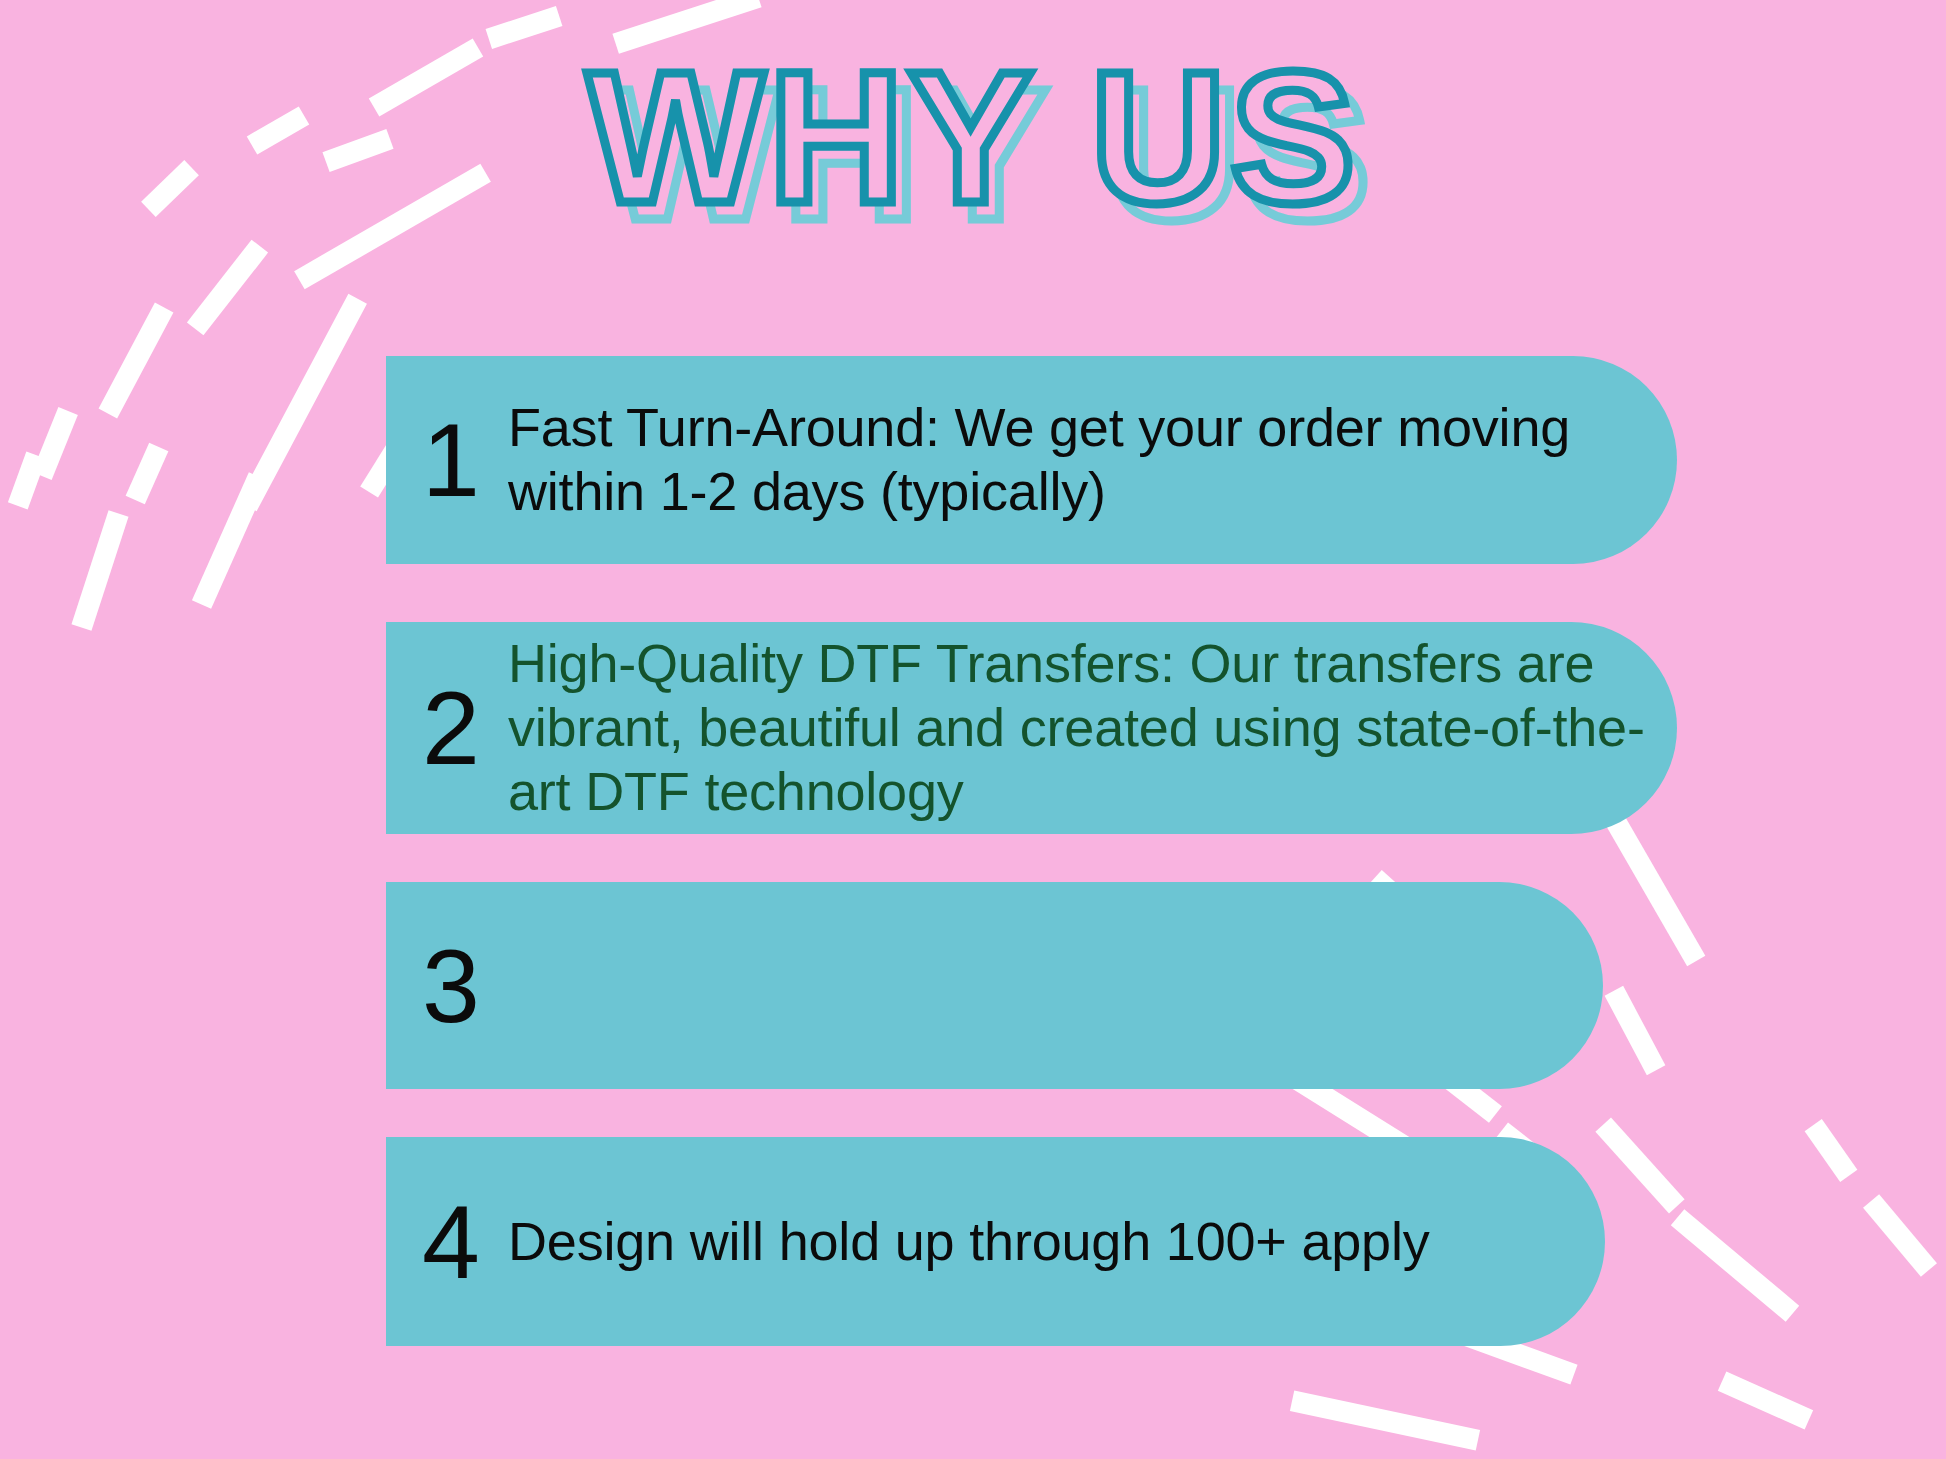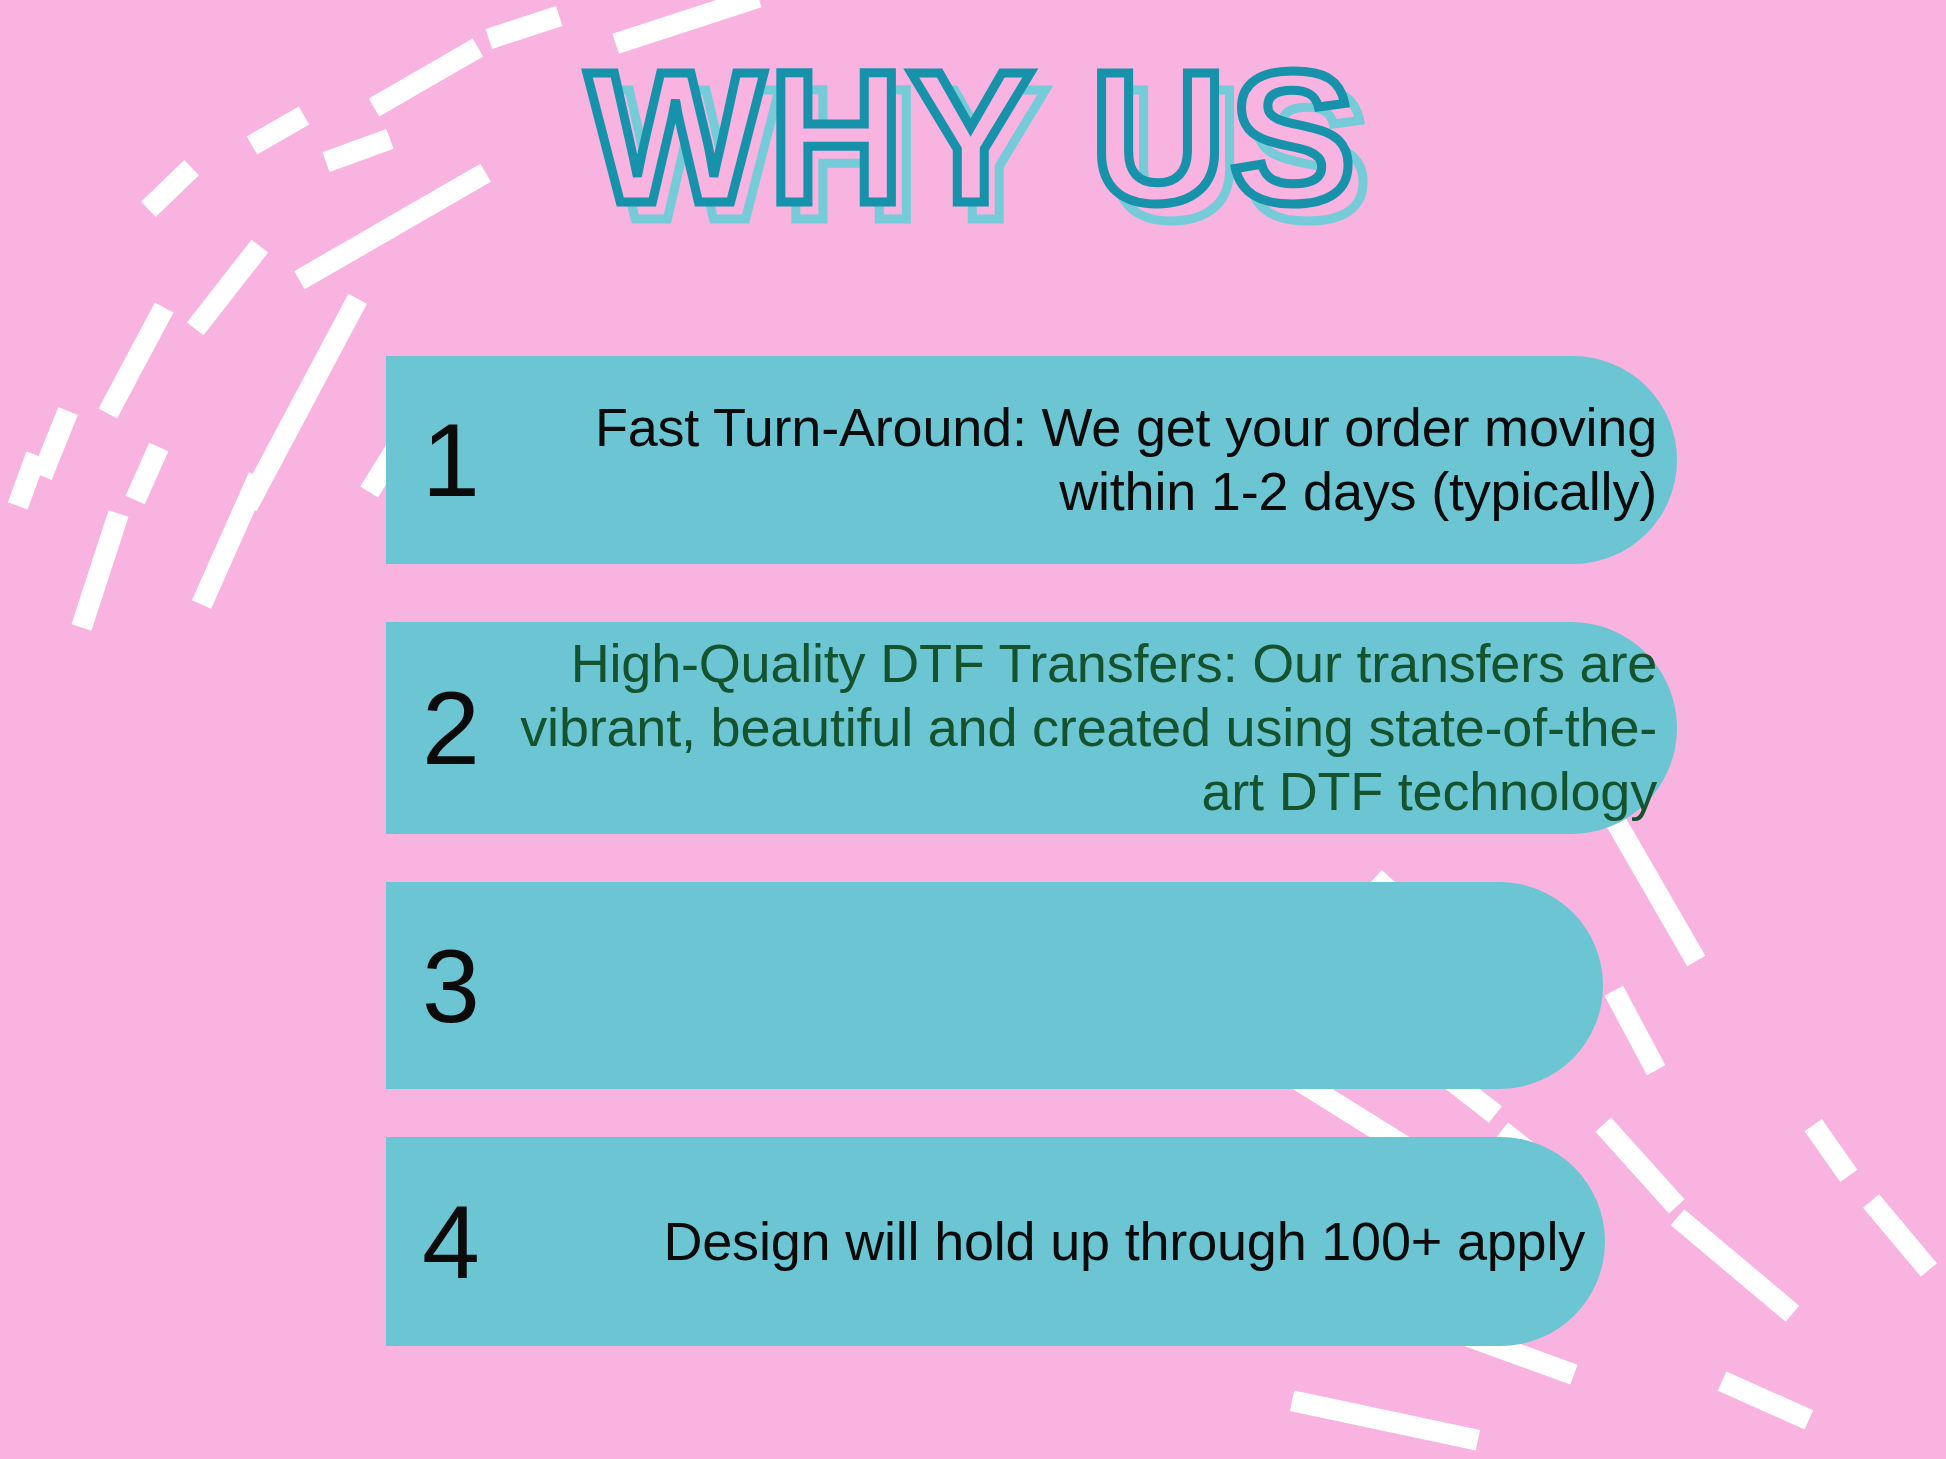--- a/index.html
+++ b/index.html
@@ -111,21 +111,20 @@
   .card-body {
     font-family: "Liberation Sans", sans-serif;
     font-size: 54px;
     font-weight: 400;
     color: #0b0b0b;
     line-height: 1.18;
     letter-spacing: -0.2px;
     flex: 1 1 auto;
     padding-left: 14px;
     padding-right: 20px;
-    text-align: right;
   }
   
   #card-1 { left: 386px; top: 356px;  width: 1291px; height: 208px; padding-left: 22px; }
   #card-2 { left: 386px; top: 622px;  width: 1291px; height: 212px; padding-left: 22px; }
   #card-3 { left: 386px; top: 882px;  width: 1217px; height: 207px; padding-left: 22px; }
   #card-4 { left: 386px; top: 1137px; width: 1219px; height: 209px; padding-left: 22px; }
 
   #card-1 .card-number { font-size: 104px; }
   #card-2 .card-number { font-size: 104px; }
   #card-3 .card-number { font-size: 104px; }

